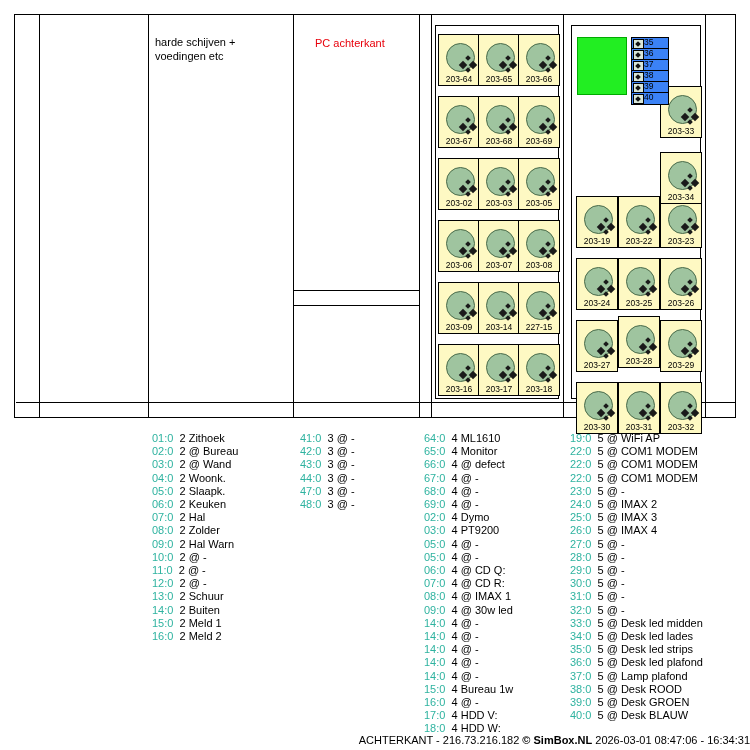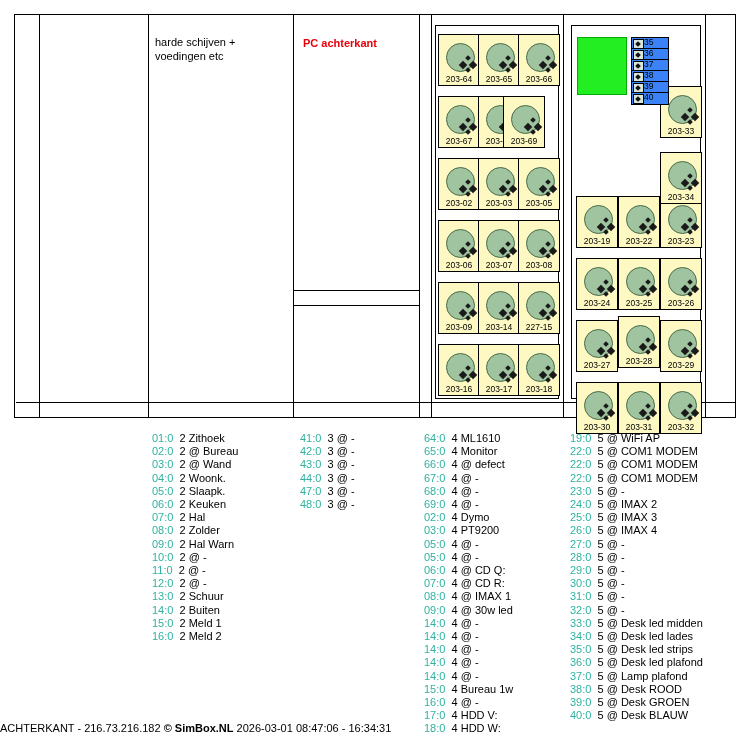--- a/index.html
+++ b/index.html
@@ -36,21 +36,21 @@
   .numrow:last-child{border-bottom:none;}
   .numrow .sq{position:absolute;left:1px;top:1px;width:9px;height:8px;border:1px solid #000;background:#d8e6d8;}
   .numrow .sq i{position:absolute;left:2px;top:2px;width:4px;height:4px;background:#111;transform:rotate(45deg);}
   .numrow .nlab{position:absolute;left:12px;top:-1px;font-size:8.5px;}
 
   
   .list{position:absolute;font-size:11px;line-height:13.2px;white-space:pre;}
   .lnum{color:#2fb3a0;}
   .ltxt{color:#000;}
 
-  .footer{position:absolute;left:0;right:0;bottom:16px;text-align:left;font-size:11px;}
+  .footer{position:absolute;left:0;right:0;bottom:4px;text-align:right;font-size:11px;}
   .footer b{font-weight:bold;}
 </style>
 </head>
 <body>
 
 <div class="stage">
 
   <div class="panel" id="frame">
 
     <div class="vdiv" style="left:24px;"></div>
@@ -61,21 +61,21 @@
     <div class="vdiv" style="left:548px;"></div>
     <div class="vdiv" style="left:690px;"></div>
 
     <div style="position:absolute;left:279px;top:275px;width:125px;height:1px;background:#000;"></div>
     <div style="position:absolute;left:279px;top:290px;width:125px;height:1px;background:#000;"></div>
 
     <div style="position:absolute;left:1px;top:387px;width:720px;height:1px;background:#000;"></div>
 
     <div class="labeltxt" style="left:140px;top:20px;width:130px;"><span style="white-space:pre-line;">harde schijven +
 voedingen etc</span></div>
-    <div class="labeltxt redtxt" style="left:288px;top:21px;font-weight:bold;">PC achterkant</div>
+    <div class="labeltxt redtxt" style="left:300px;top:21px;">PC achterkant</div>
 
     <div class="sockbox" id="leftgroup" style="left:420px;top:10px;width:124px;height:374px;">
       <div class="grouplabel" style="left:4px;bottom:4px;">18 Contactdozen</div>
     <div class="sock" style="left: 2px; top: 8px;">
           <div class="circ">
             <div class="d1"></div>
             <div class="d2"></div>
             <div class="pin"></div>
             <div class="pin2"></div>
           </div>
@@ -110,21 +110,21 @@
         </div>
         <div class="sock" style="left: 42px; top: 70px;">
           <div class="circ">
             <div class="d1"></div>
             <div class="d2"></div>
             <div class="pin"></div>
             <div class="pin2"></div>
           </div>
           <div class="cap">203-68</div>
         </div>
-        <div class="sock" style="left: 67px; top: 70px;">
+        <div class="sock" style="left: 82px; top: 70px;">
           <div class="circ">
             <div class="d1"></div>
             <div class="d2"></div>
             <div class="pin"></div>
             <div class="pin2"></div>
           </div>
           <div class="cap">203-69</div>
         </div>
         <div class="sock" style="left: 2px; top: 132px;">
           <div class="circ">

